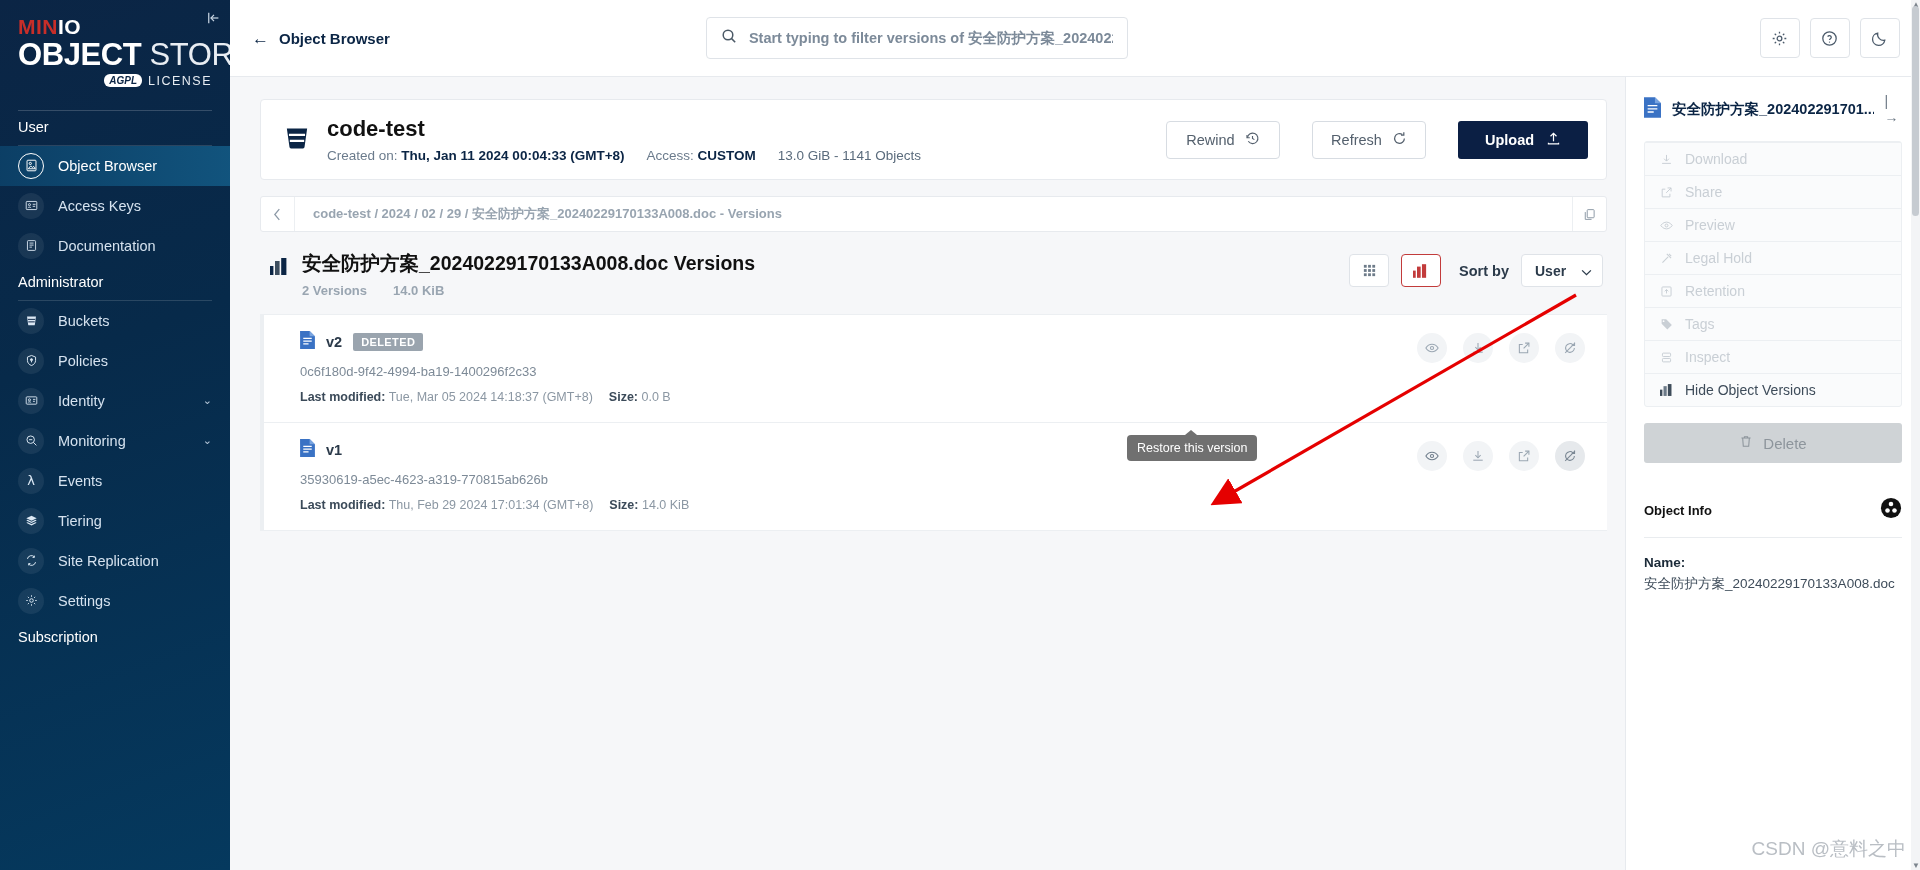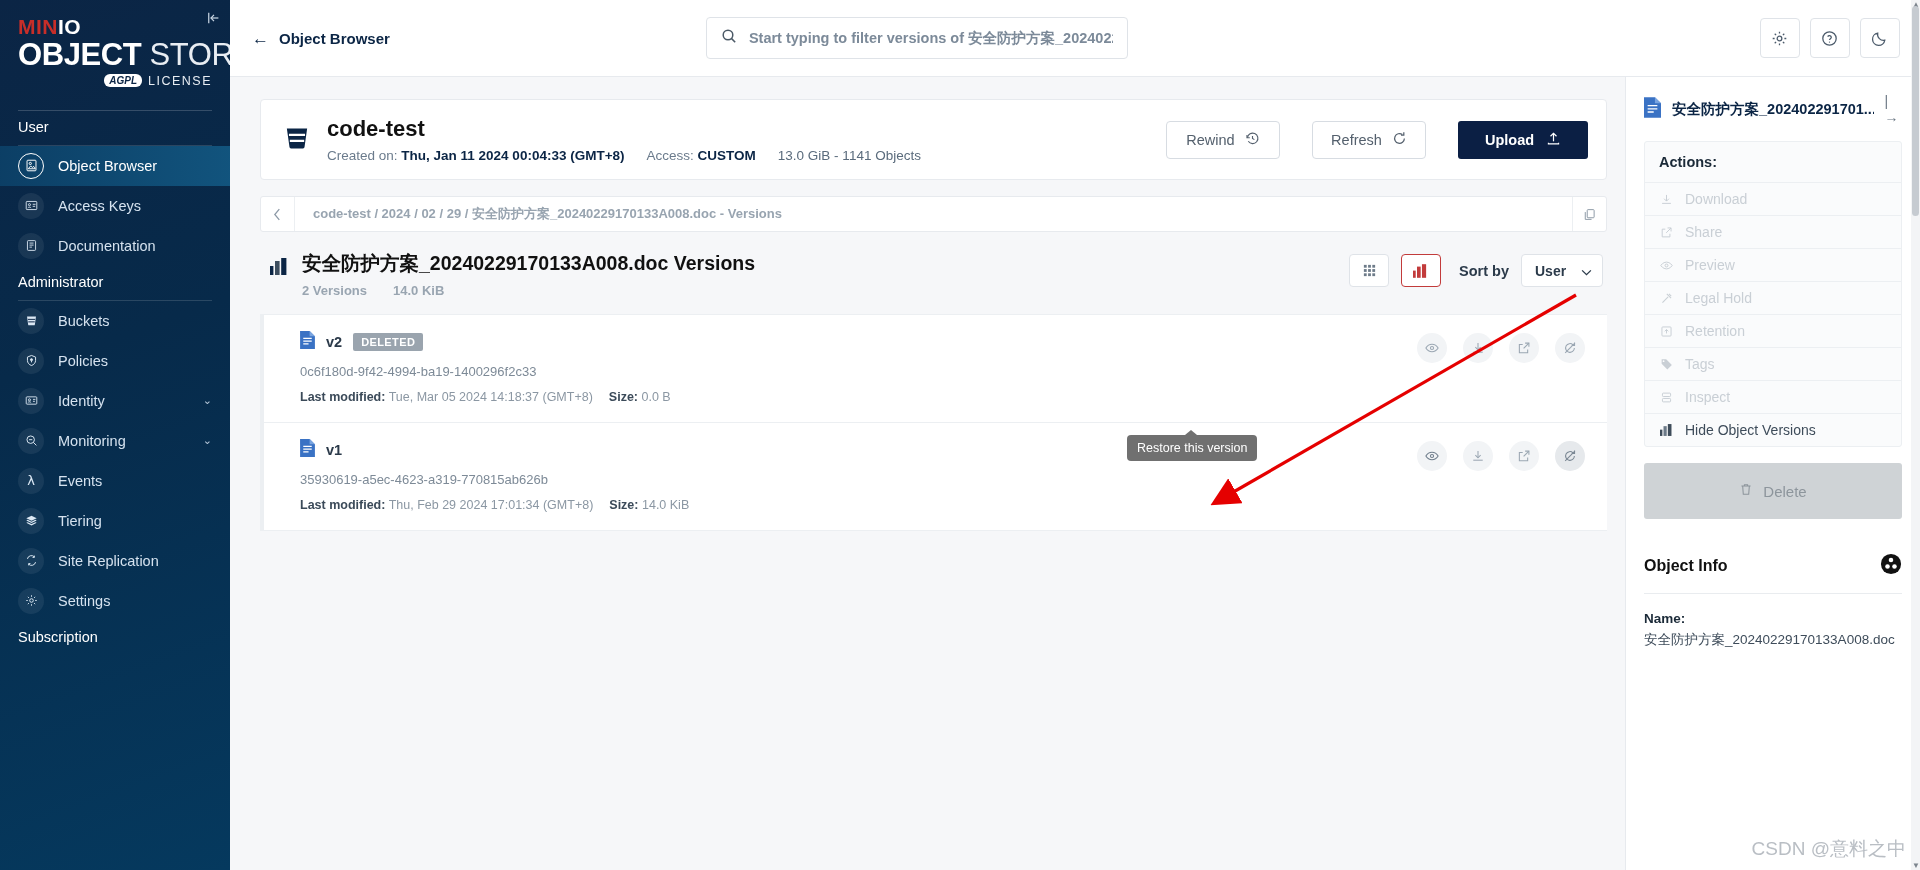--- a/index.html
+++ b/index.html
@@ -179,27 +179,27 @@
   .actions-card { margin-top: 16px; border: 1px solid #eceff2; border-radius: 3px; background: #fafbfc; }
   .actions-title { font-size: 14.5px; font-weight: 700; color: #1b2a38; padding: 12px 14px; }
   .action-item {
     border-top: 1px solid #eceff2; height: 33px; display: flex; align-items: center;
     gap: 11px; padding: 0 14px; font-size: 14px; color: #c9cfd5; cursor: default;
   }
   .action-item.enabled { color: #3e4c5a; cursor: pointer; }
   .action-ico { width: 15px; display: flex; align-items: center; justify-content: center; }
 
   .delete-btn {
-    margin-top: 16px; height: 56px; background: #cfd3d6; border: none; border-radius: 3px;
+    margin-top: 16px; height: 40px; background: #cfd3d6; border: none; border-radius: 3px;
     display: flex; align-items: center; justify-content: center; gap: 10px;
     color: #8d959c; font-size: 15px; cursor: default;
   }
 
   .objinfo-head { margin-top: 34px; display: flex; align-items: center; }
-  .objinfo-title { font-size: 16px; font-weight: 700; color: #111; }
+  .objinfo-title { font-size: 13px; font-weight: 700; color: #111; }
   .objinfo-ico { margin-left: auto; }
   .objinfo-rule { height: 1px; background: #e9ecef; margin-top: 14px; }
   .info-key { margin-top: 17px; font-size: 13.5px; font-weight: 700; color: #1b2a38; }
   .info-val { margin-top: 4px; font-size: 13.5px; color: #3e4c5a; line-height: 1.45; word-break: break-all; }
 
   
   .tooltip {
     position: absolute; left: 1127px; top: 435px; background: #707070; color: #fff;
     font-size: 12.5px; padding: 6px 10px; border-radius: 4px; white-space: nowrap; z-index: 40;
   }
@@ -662,21 +662,20 @@
                 <path d="M0 0h9l5 5v12H0z" fill="#3a72c4"></path>
                 <path d="M9 0l5 5H9z" fill="#79a4e0"></path>
                 <path d="M3 7h8M3 9.6h8M3 12.2h5" stroke="#fff" stroke-width="1.1"></path>
               </svg>
           </span>
           <span class="rp-title">安全防护方案_202402291701...</span>
           <span class="rp-expand">|→</span>
         </div>
 
         <div class="actions-card">
-          <div class="actions-title">Actions:</div>
 
           <div class="action-item">
             <span class="action-ico">
               <svg width="13" height="13" viewBox="0 0 16 16" fill="none" stroke="#c9cfd5" stroke-width="1.2">
                   <path d="M8 2.4v7.4"></path>
                   <path d="M5 7l3 3 3-3"></path>
                   <path d="M2.6 12.8h10.8"></path>
                 </svg>
             </span>
             <span>Download</span>

